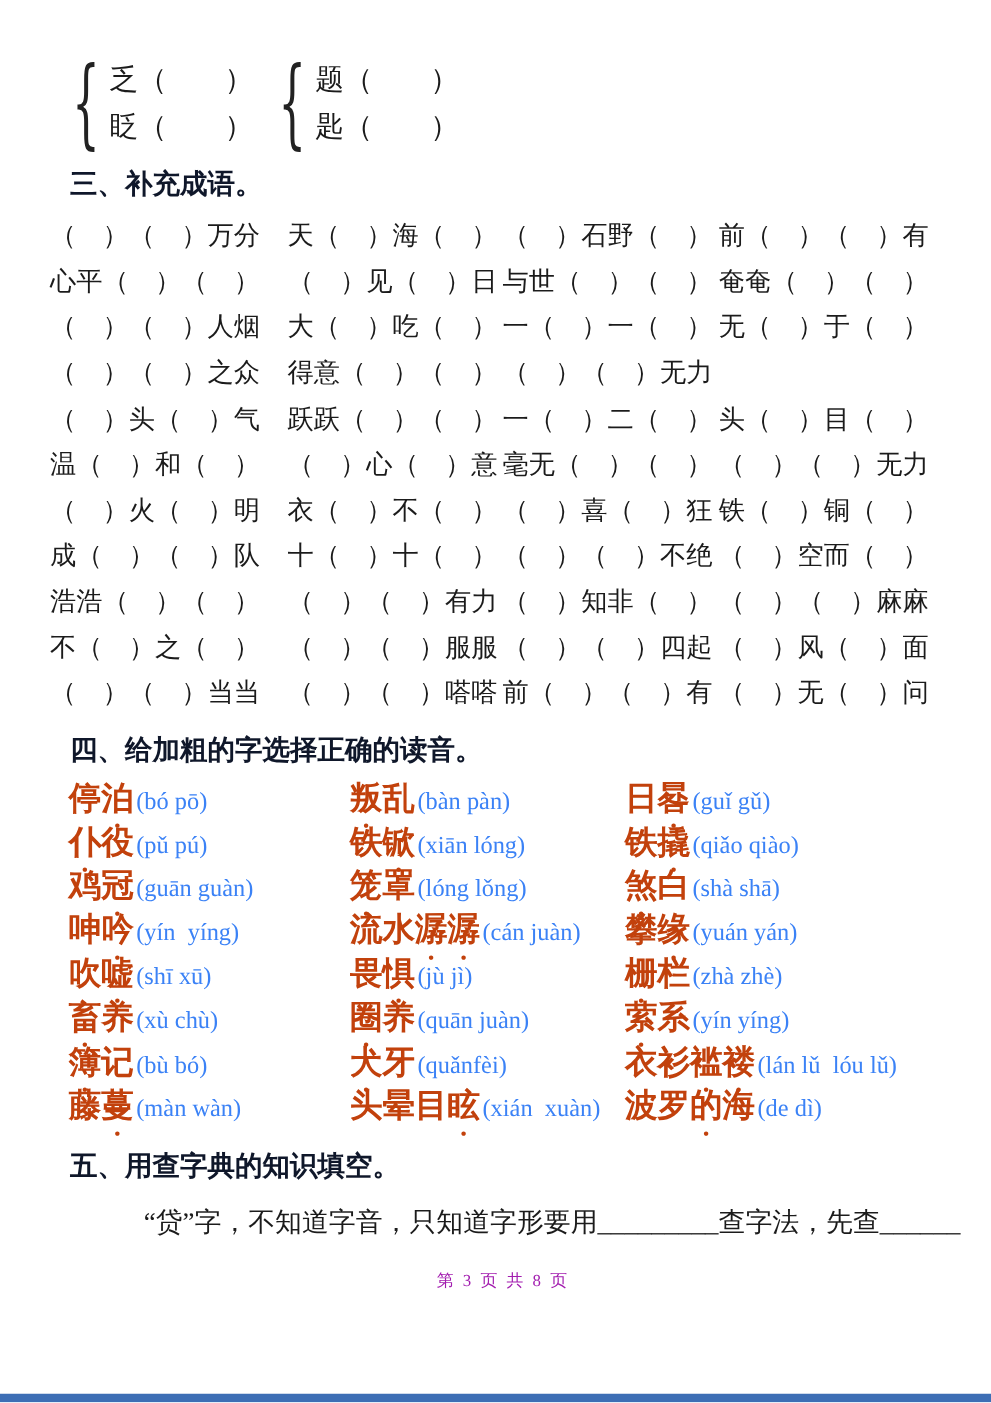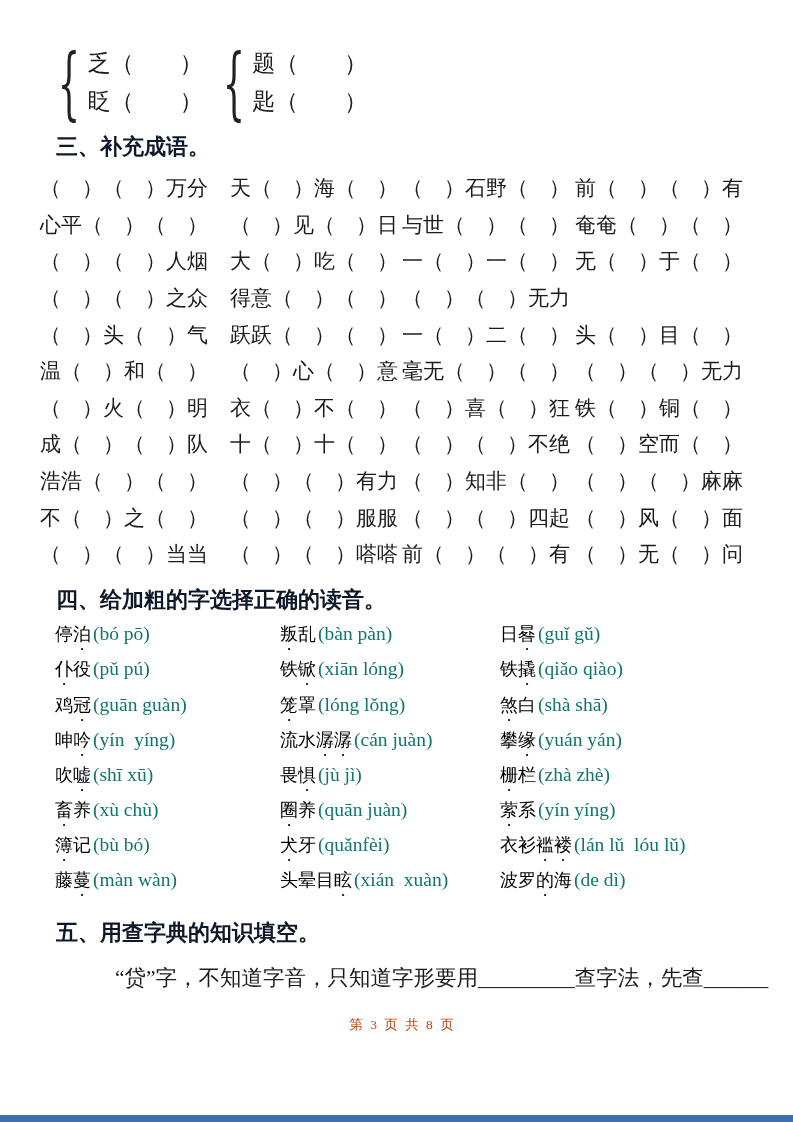--- a/index.html
+++ b/index.html
@@ -62,51 +62,51 @@
   
   .py-grid{margin-top:6px;padding-left:15px;}
   .py-row{
     display:grid;
     grid-template-columns:225px 220px 1fr;
     height:35.2px;
     align-items:center;
   }
   .py-cell{white-space:pre;}
   .word{
-    font-weight:400;
-    font-size:18px;
-    color:#000000;
+    font-weight:700;
+    font-size:26px;
+    color:#c2410c;
   }
   .word .em{
     -webkit-text-emphasis:filled dot;
     -webkit-text-emphasis-position:under;
     text-emphasis:filled dot;
     text-emphasis-position:under right;
   }
   .pinyin{
     font-size:19.5px;
     margin-left:2px;
     white-space:pre;
-    color:#0f766e;
+    color:#3b82f6;
   }
   
   .sec5-body{
     margin:14px 0 0 0;
     padding-left:75px;
     font-size:21.5px;
     line-height:32px;
     white-space:pre;
   }
   
   .footer{
     margin-top:22px;
     text-align:center;
     font-size:13.5px;
     letter-spacing:2px;
-    color:#c2410c;
+    color:#a21caf;
   }
   .bottom-bar{
     position:absolute;
     left:0;bottom:0;
     width:100%;height:7px;
   }
 </style>
 </head>
 <body>
 

